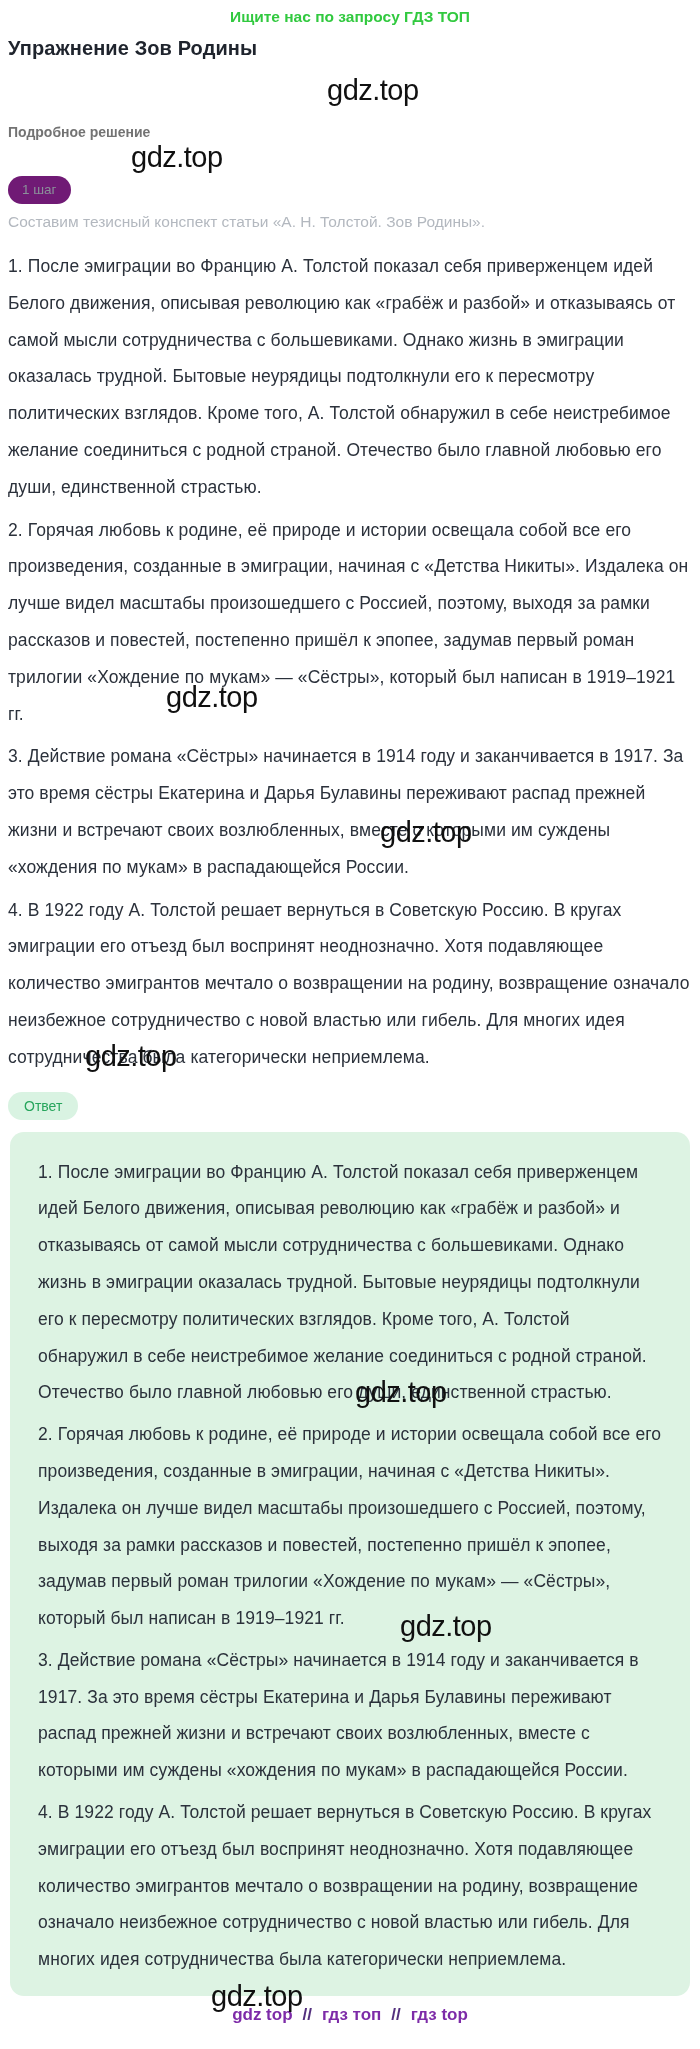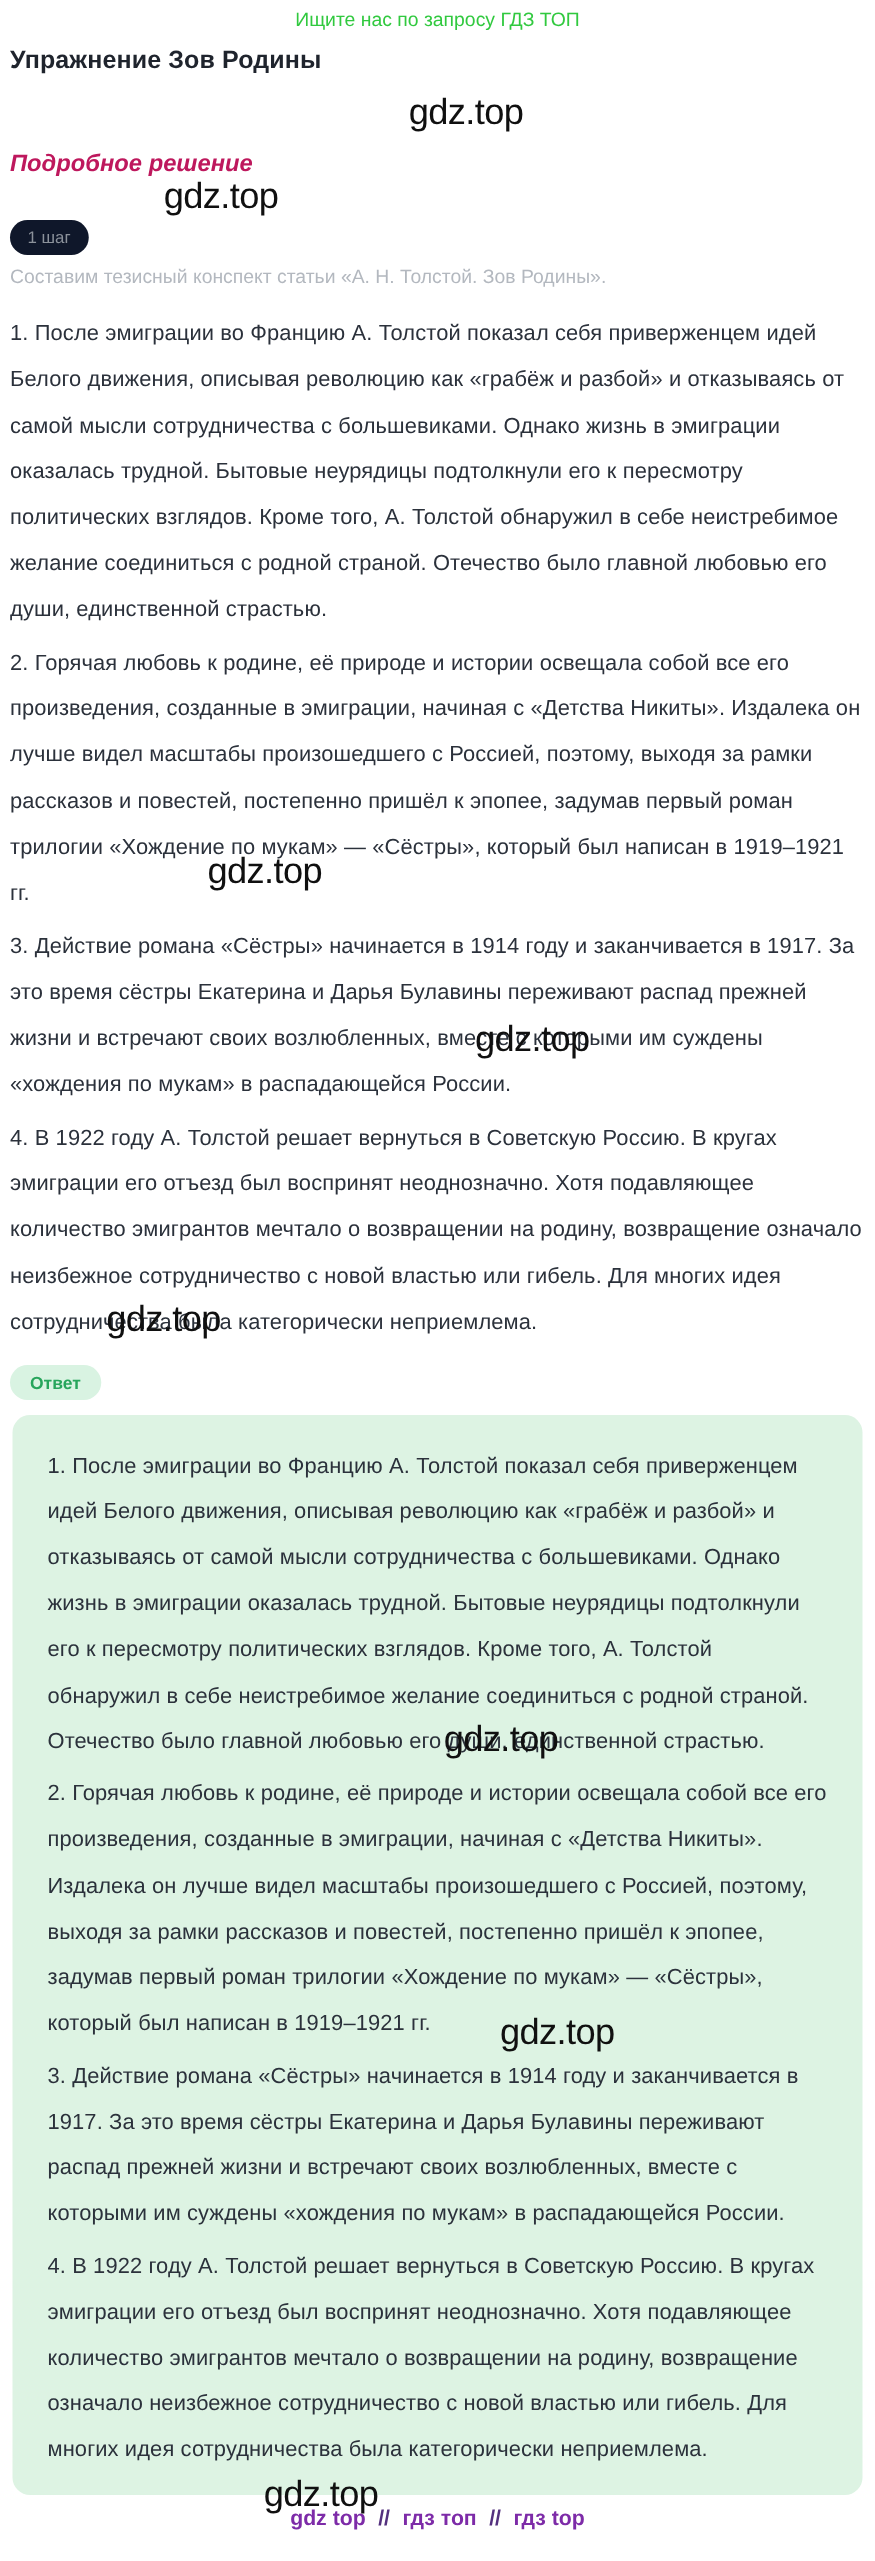--- a/index.html
+++ b/index.html
@@ -10,44 +10,43 @@
     color:#2b313b;
     position:relative;
     overflow-x:hidden;
   }
   .page{position:relative;width:700px;min-height:2049px;}
 
   .top-link{
     padding-top:8px;
     text-align:center;
     font-size:15.5px;
-    font-weight:400;
+    font-weight:700;
     color:#31c93f;
     cursor:pointer;
   }
   h1.title{
     margin:10px 0 16px 8px;
     font-size:20px;
     line-height:24px;
     font-weight:700;
     color:#1f242d;
     letter-spacing:.1px;
   }
   h2.section-title{
     margin:60px 0 0 8px;
-    font-size:19px;
+    font-size:14px;
     line-height:24px;
     font-weight:700;
-    color:#be185d;
-    font-style:italic;
+    color:#737373;
   }
   .step-badge{
     display:inline-block;
     margin:32px 0 0 8px;
-    background:#0f172a;
+    background:#701a75;
     color:#8b919a;
     font-size:13.5px;
     line-height:18px;
     padding:5px 14px;
     border-radius:14px;
   }
   .intro{
     margin:8px 8px 16px 8px;
     font-size:15.5px;
     line-height:20px;
@@ -64,21 +63,21 @@
 
   .answer-badge{
     display:inline-block;
     margin:16px 0 0 8px;
     background:#d9f3e2;
     color:#27a55c;
     font-size:14px;
     line-height:18px;
     padding:5px 16px;
     border-radius:15px;
-    font-weight:700;
+    font-weight:400;
   }
   .answer-box{
     margin:12px 10px 0 10px;
     background:#ddf3e3;
     border-radius:14px;
     padding:22px 28px 18px 28px;
   }
   .answer-box .para{
     margin:5px 0 0 0;
     font-size:17.5px;

